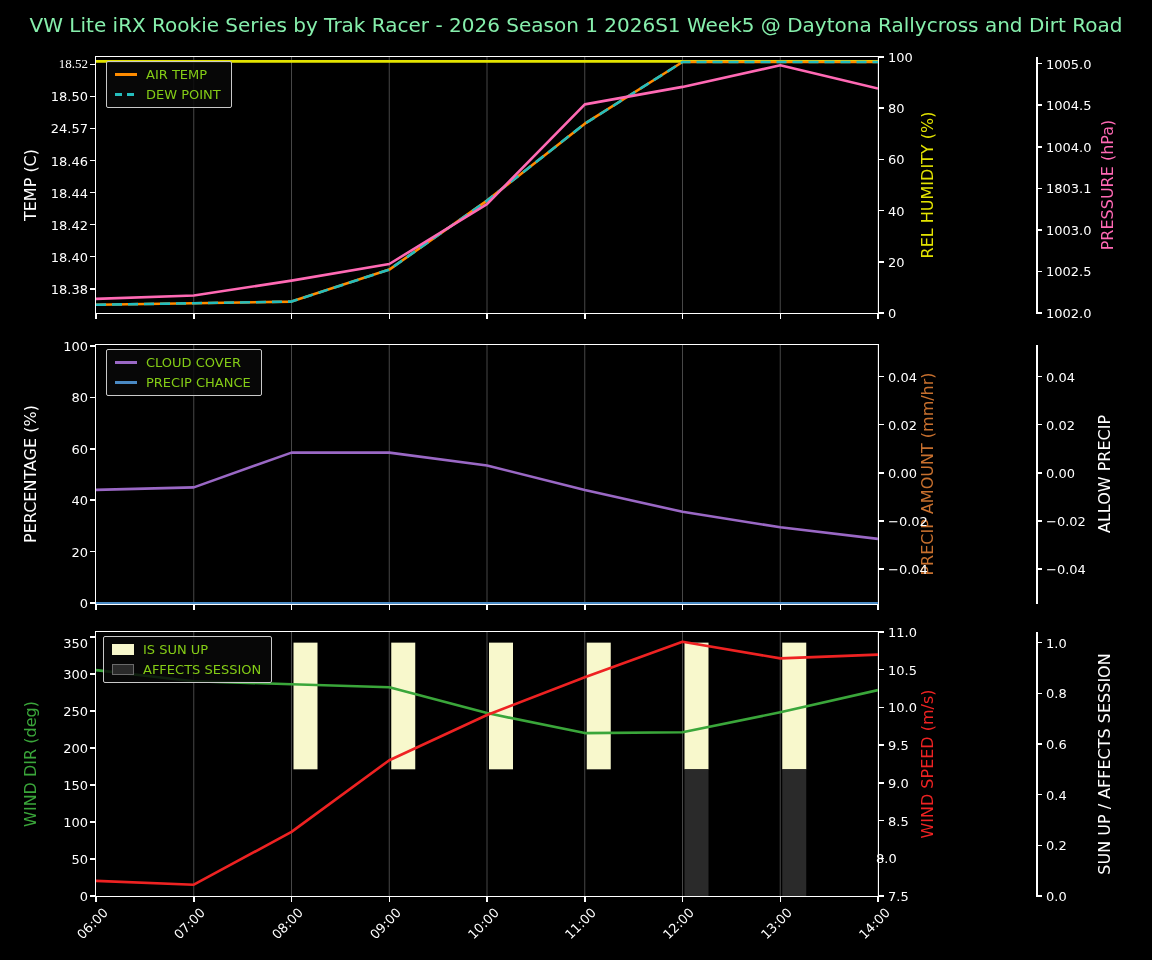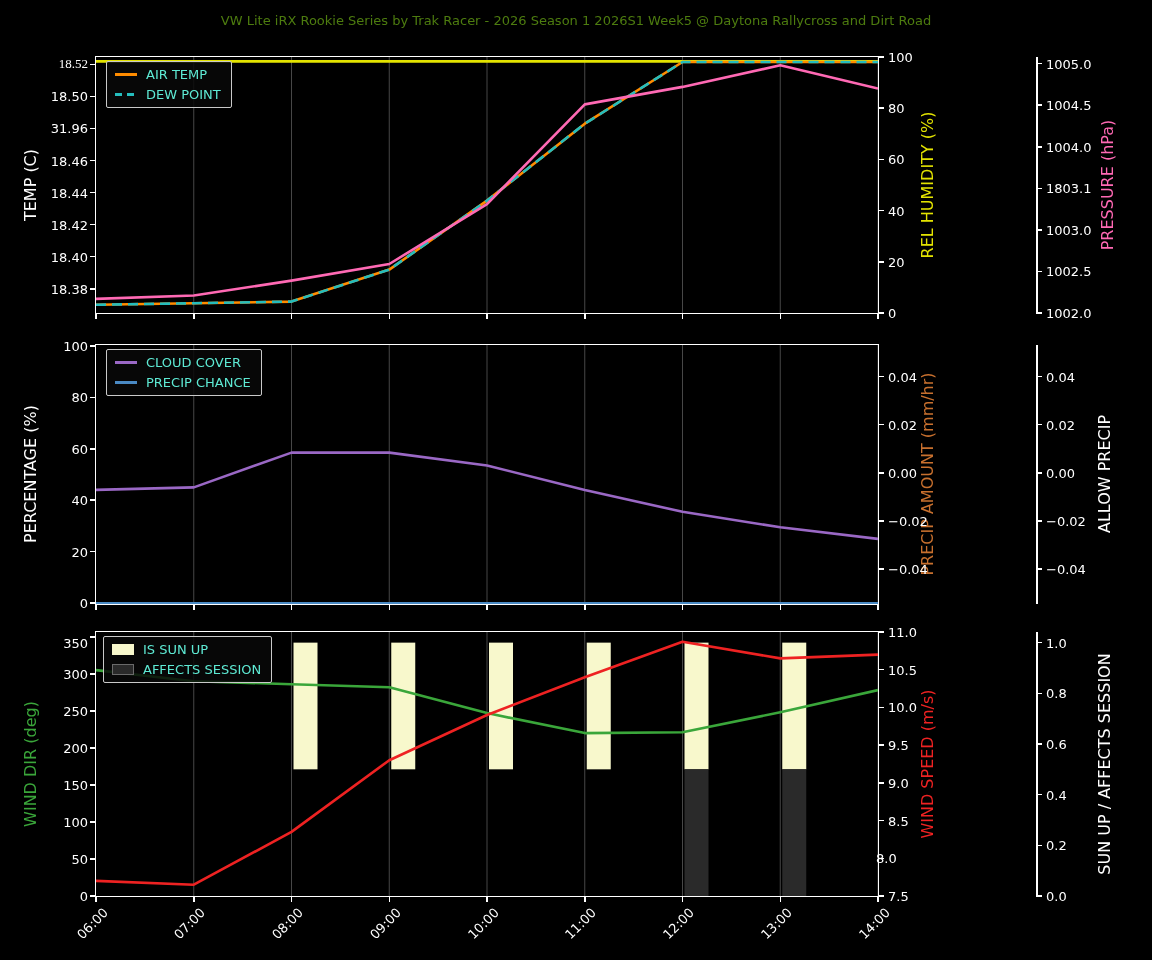--- a/index.html
+++ b/index.html
@@ -1,39 +1,39 @@
 <!DOCTYPE html>
 <html><head>
 <meta charset="utf-8">
 <style>
   html,body{margin:0;padding:0;background:#000;width:1152px;height:960px;overflow:hidden;
     font-family:"DejaVu Sans","Liberation Sans",sans-serif;}
   #fig{position:relative;width:1152px;height:960px;background:#000;color:#fff;}
   .title{position:absolute;top:13px;left:50%;transform:translateX(-50%);white-space:nowrap;
-    font-size:13px;color:#4d7c0f;}
+    font-size:20px;color:#86efac;}
   .panel{position:absolute;border:1.5px solid #fff;box-sizing:content-box;}
   .panel svg{position:absolute;left:0;top:0;display:block;}
   .axtitle{position:absolute;font-size:16px;white-space:nowrap;
     transform:translate(-50%,-50%) rotate(-90deg);}
   .ticklbl{position:absolute;font-size:13px;color:#fff;white-space:nowrap;}
   .ylab-l{transform:translateY(-50%);text-align:right;}
   .ylab-r{transform:translateY(-50%);text-align:left;}
   .xlab{transform-origin:100% 0;transform:rotate(-45deg);text-align:right;}
   .tickmark{position:absolute;background:#fff;}
   .spine2{position:absolute;width:1.5px;background:#fff;}
   .legend{position:absolute;background:rgba(8,8,8,0.85);border:1px solid #c9c9c9;
     border-radius:2px;padding:5px 10px 5px 8px;display:flex;flex-direction:column;gap:5px;
     font-size:13px;color:#fff;z-index:5;}
   .li{display:flex;align-items:center;}
   .sw{display:inline-block;width:22px;margin-right:9px;flex:none;}
   .sw.line{height:3px;background:currentColor;}
   .sw.dashline{height:3px;background:repeating-linear-gradient(90deg,currentColor 0 7px,transparent 7px 12px);}
   .sw.patch{height:11px;background:currentColor;}
   .sw.patch.edged{border:1px solid #6a6a6a;box-sizing:border-box;}
-  .li span[data-bind]{color:#5eead4;}
+  .li span[data-bind]{color:#84cc16;}
 </style>
 </head>
 <body>
 
 <div id="fig">
   <div class="title" data-bind="title">VW Lite iRX Rookie Series by Trak Racer - 2026 Season 1 2026S1 Week5 @ Daytona Rallycross and Dirt Road</div>
 
   <div class="axtitle" style="left: 30px; top: 185px; color: rgb(255, 255, 255);" data-bind="chart_data.0.axes.left.label">TEMP (C)</div>
   <div class="axtitle" style="left: 927px; top: 185px; color: rgb(227, 227, 0);" data-bind="chart_data.0.axes.right1.label">REL HUMIDITY (%)</div>
   <div class="axtitle" style="left: 1107px; top: 185px; color: rgb(255, 105, 180);" data-bind="chart_data.0.axes.right2.label">PRESSURE (hPa)</div>
@@ -59,21 +59,21 @@
           <polyline points="0.0,247.8 97.8,246.2 195.5,244.6 293.3,212.6 391.0,143.6 488.8,66.7 586.5,5.0 684.3,5.0 782.0,5.0" fill="none" stroke="#ff8c00" stroke-width="2.6" stroke-linejoin="round"></polyline>
           <polyline points="0.0,247.8 97.8,246.2 195.5,244.6 293.3,212.6 391.0,143.6 488.8,66.7 586.5,5.0 684.3,5.0 782.0,5.0" fill="none" stroke="#25bdbd" stroke-width="2.6" stroke-linejoin="round" stroke-dasharray="10 6"></polyline>
           <polyline points="0.0,241.9 97.8,238.5 195.5,223.6 293.3,207.0 391.0,147.1 488.8,47.4 586.5,29.9 684.3,8.3 782.0,31.6" fill="none" stroke="#ff69b4" stroke-width="2.6" stroke-linejoin="round"></polyline>
         </svg>
       </div>
       <div class="tickmark" style="left: 90px; top: 63.6238px; width: 6px; height: 1.5px;"></div>
       <div class="ticklbl ylab-l" style="right: 1064px; top: 64.3738px; font-family: Liberation Serif, serif;">18.52</div>
       <div class="tickmark" style="left: 90px; top: 95.6839px; width: 6px; height: 1.5px;"></div>
       <div class="ticklbl ylab-l" style="right: 1064px; top: 96.4339px;">18.50</div>
       <div class="tickmark" style="left: 90px; top: 127.744px; width: 6px; height: 1.5px;"></div>
-      <div class="ticklbl ylab-l" style="right: 1064px; top: 128.494px;">31.96</div>
+      <div class="ticklbl ylab-l" style="right: 1064px; top: 128.494px;">24.57</div>
       <div class="tickmark" style="left: 90px; top: 159.804px; width: 6px; height: 1.5px;"></div>
       <div class="ticklbl ylab-l" style="right: 1064px; top: 160.554px;">18.46</div>
       <div class="tickmark" style="left: 90px; top: 191.864px; width: 6px; height: 1.5px;"></div>
       <div class="ticklbl ylab-l" style="right: 1064px; top: 192.614px;">18.44</div>
       <div class="tickmark" style="left: 90px; top: 223.924px; width: 6px; height: 1.5px;"></div>
       <div class="ticklbl ylab-l" style="right: 1064px; top: 224.674px;">18.42</div>
       <div class="tickmark" style="left: 90px; top: 255.985px; width: 6px; height: 1.5px;"></div>
       <div class="ticklbl ylab-l" style="right: 1064px; top: 256.735px;">18.40</div>
       <div class="tickmark" style="left: 90px; top: 288.045px; width: 6px; height: 1.5px;"></div>
       <div class="ticklbl ylab-l" style="right: 1064px; top: 288.795px;">18.38</div>

